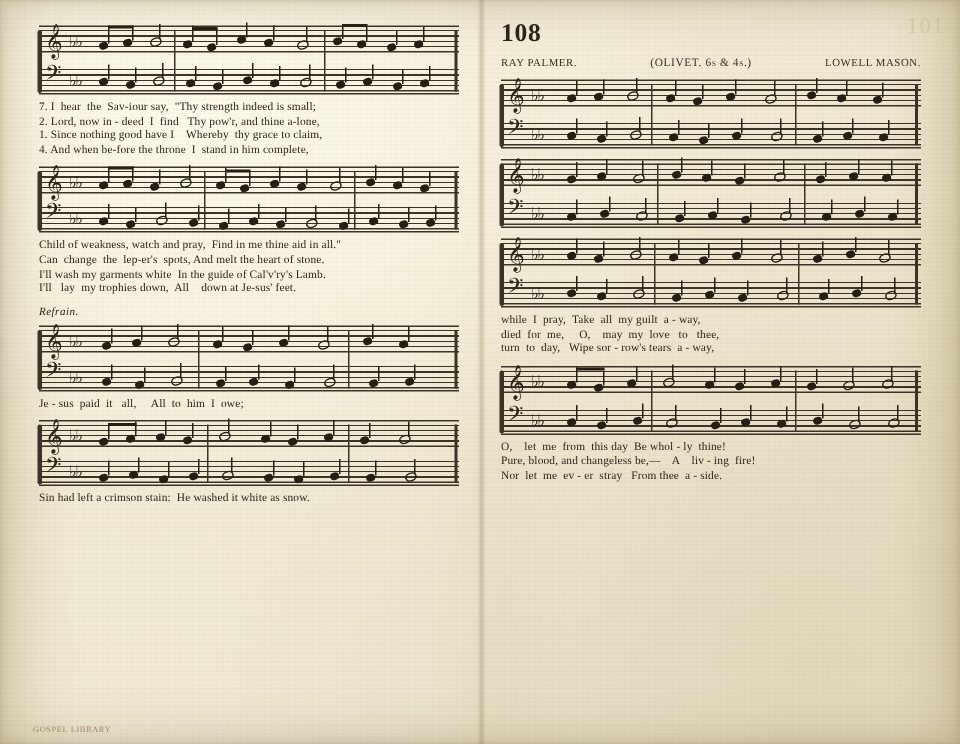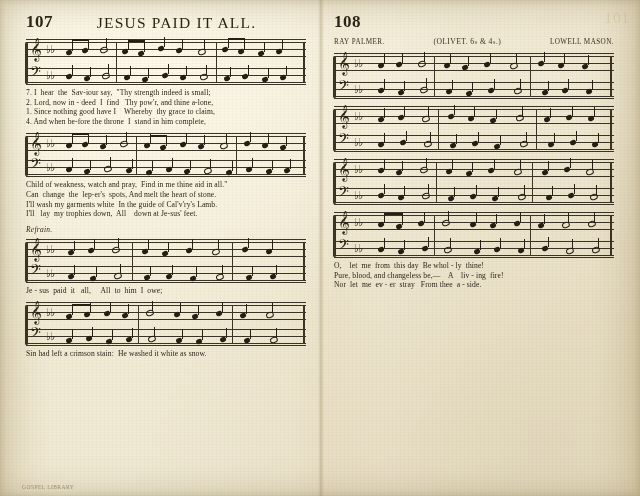--- a/index.html
+++ b/index.html
@@ -211,24 +211,20 @@
 </style>
 </head>
 <body>
 
 <div class="page">
   <div class="grain"></div>
   <div class="corner-num">101</div>
 
   <div class="col col-left">
 
-    <div class="hymn-head">
-      <div class="hymn-num">107</div>
-      <div class="hymn-title">JESUS PAID IT ALL.</div>
-    </div>
 
 
     <div class="system" style="--h:46px;">
       <div class="brace" style="top:2px;height:42px;"></div>
       <div class="staff" style="top:2px;--sh:15px;height:15px;"></div>
       <div class="staff" style="top:28px;--sh:15px;height:15px;"></div>
       <div class="clef" style="left:4px;top:-1px;">𝄞</div>
       <div class="clef bass" style="left:4px;top:25px;">𝄢</div>
       <div class="keysig" style="left:20px;top:4px;">♭♭</div>
       <div class="keysig" style="left:20px;top:30px;">♭♭</div>
@@ -660,20 +656,23 @@
       <div class="note" style="left:234px;top:33px;"></div>
         <div class="stem" style="left:240px;top:24px;height:10px;"></div>
       <div class="note open" style="left:256px;top:34px;"></div>
         <div class="stem" style="left:262px;top:25px;height:10px;"></div>
 
       <div class="barline" style="left:102px;top:2px;height:41px;"></div>
       <div class="barline" style="left:198px;top:2px;height:41px;"></div>
       <div class="barline thick" style="left:276px;top:2px;height:41px;"></div>
     </div>
 
+    <div class="lyrics"><span>while  I  pray,  Take  all  my guilt  a - way,</span>
+<span>died  for  me,     O,    may  my  love   to   thee,</span>
+<span>turn  to  day,   Wipe sor - row's tears  a - way,</span></div>
 
     <div class="system" style="--h:46px;">
       <div class="brace" style="top:2px;height:42px;"></div>
       <div class="staff" style="top:2px;--sh:15px;height:15px;"></div>
       <div class="staff" style="top:28px;--sh:15px;height:15px;"></div>
       <div class="clef" style="left:4px;top:-1px;">𝄞</div>
       <div class="clef bass" style="left:4px;top:25px;">𝄢</div>
       <div class="keysig" style="left:20px;top:4px;">♭♭</div>
       <div class="keysig" style="left:20px;top:30px;">♭♭</div>
 

